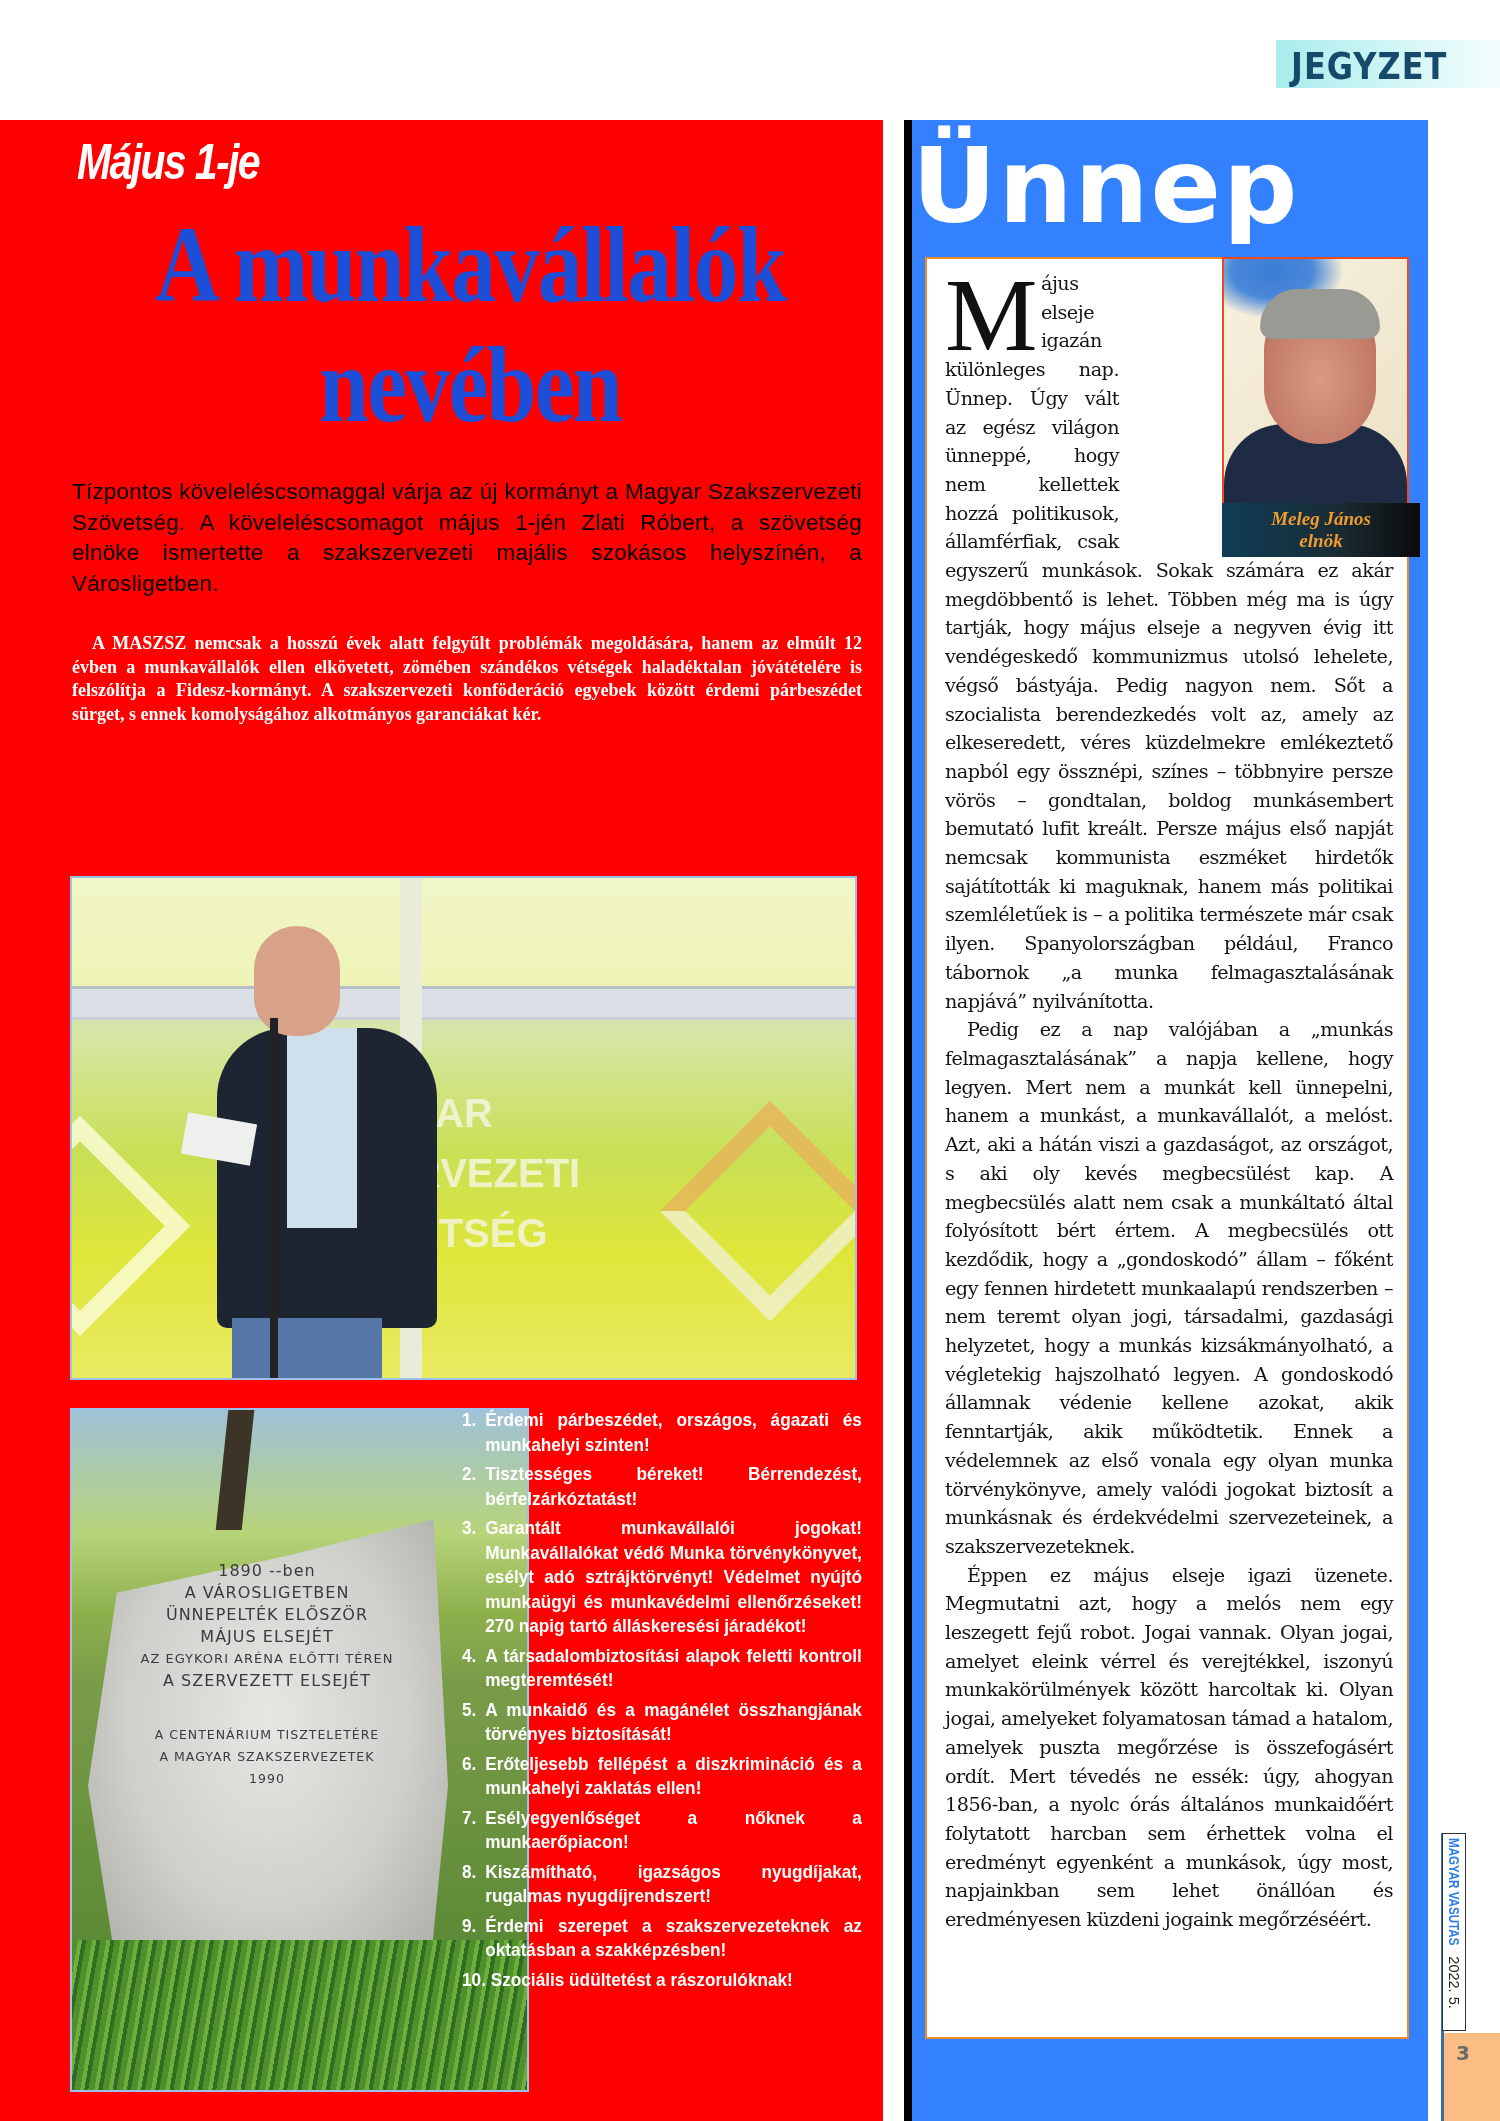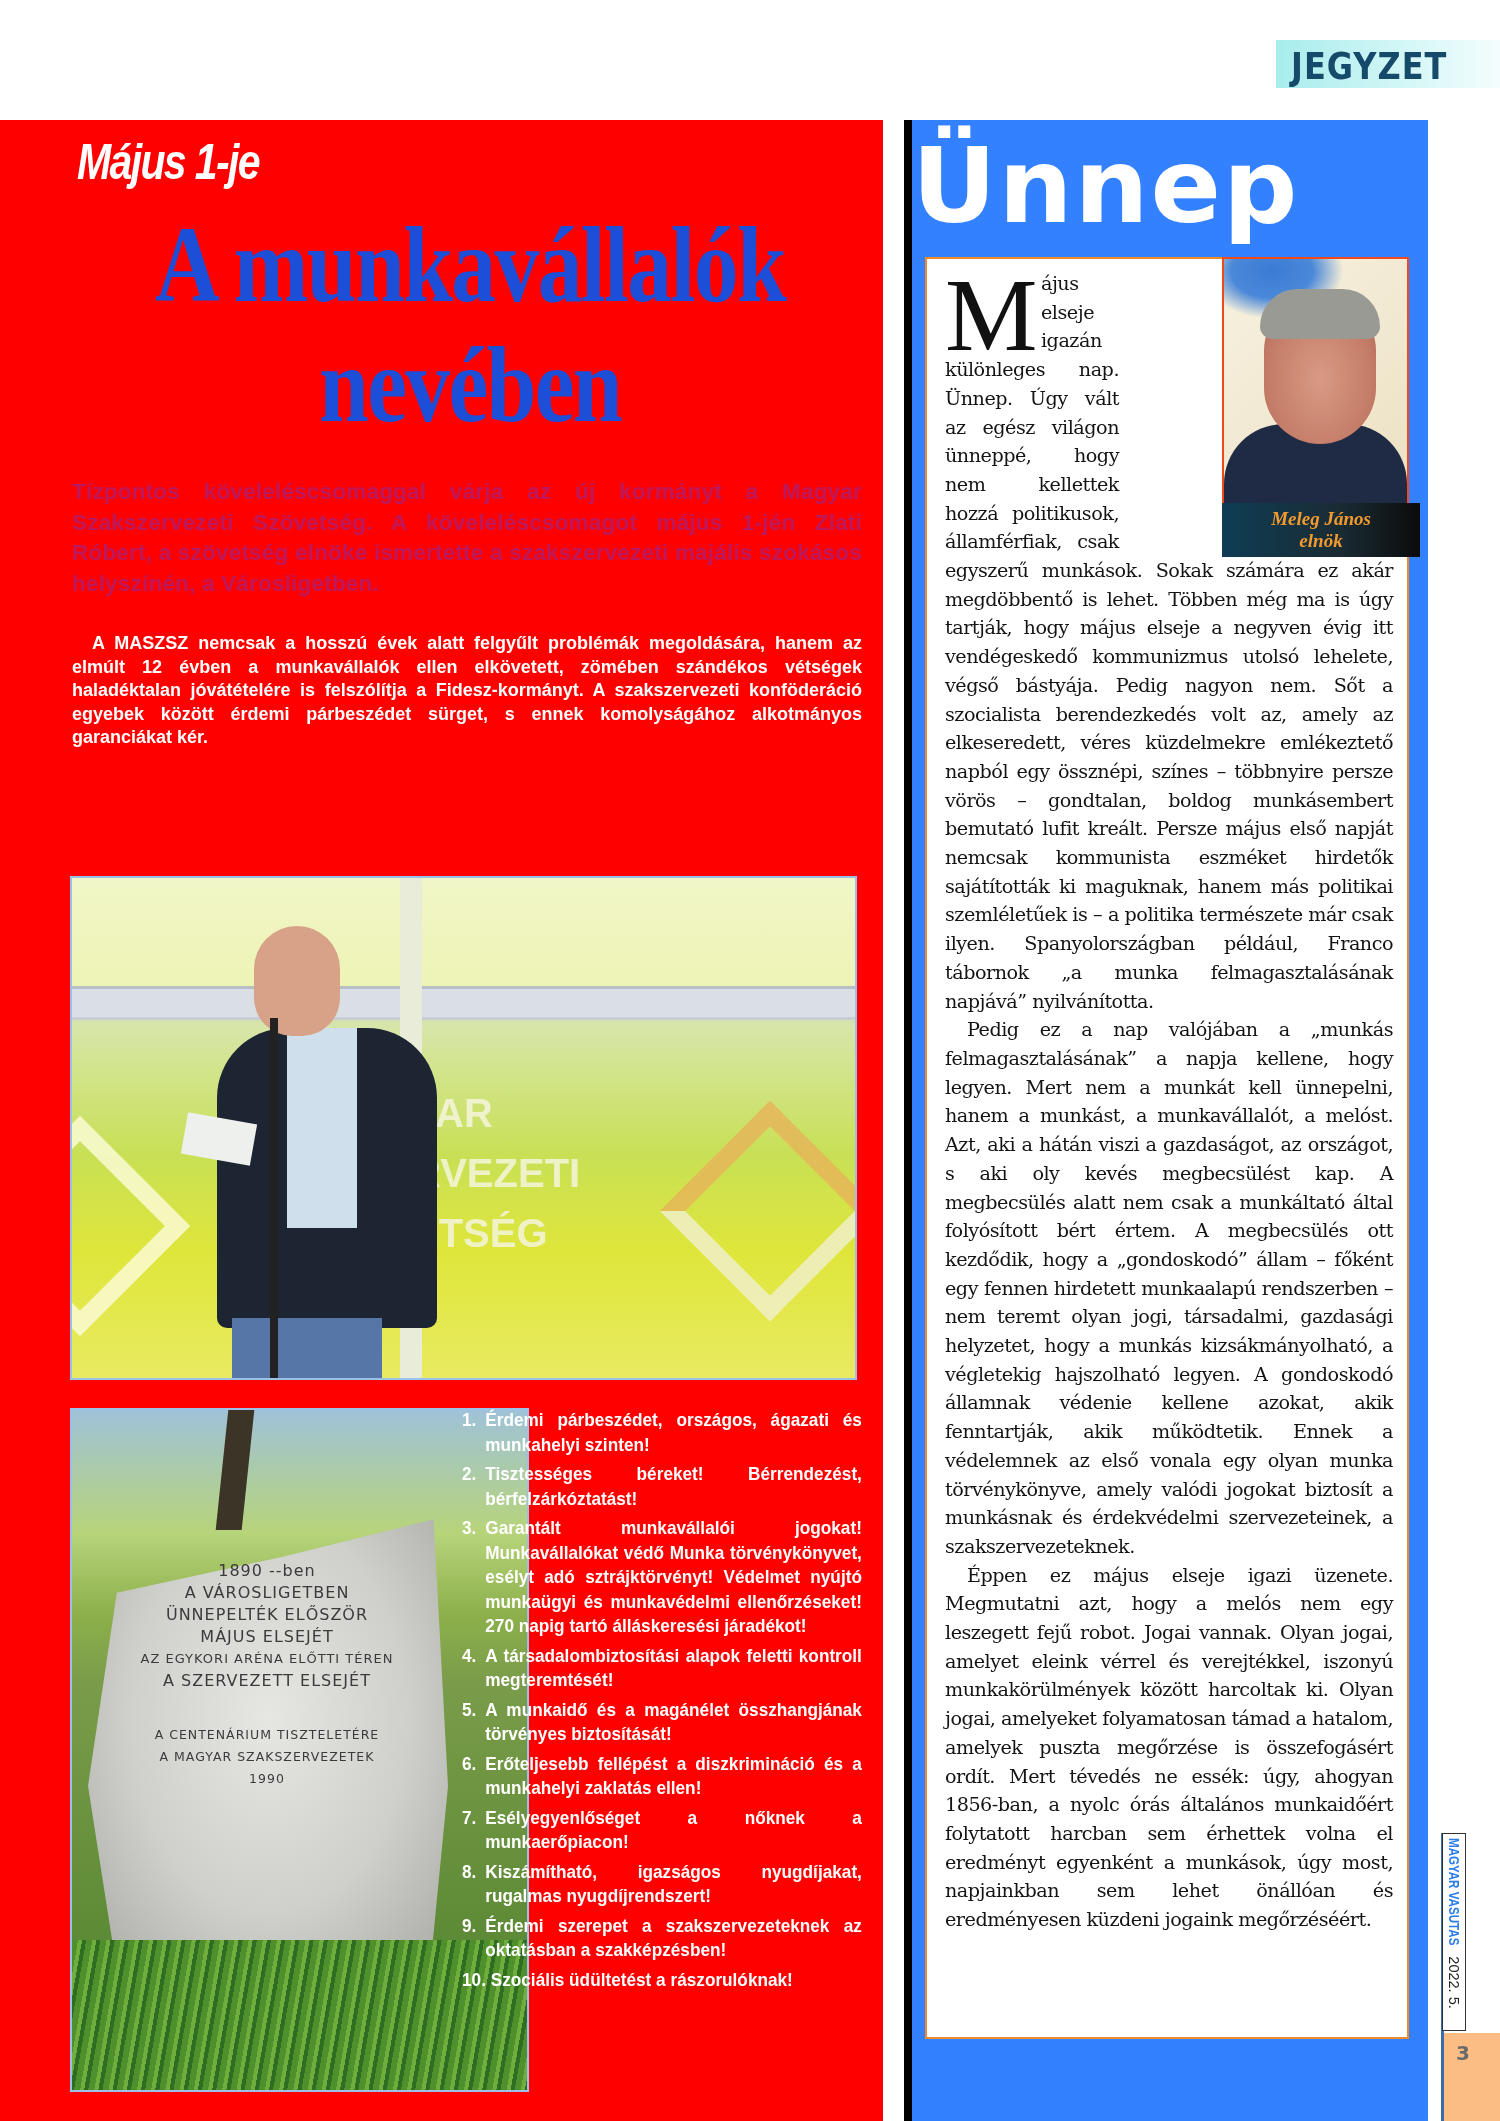--- a/index.html
+++ b/index.html
@@ -31,27 +31,27 @@
   }
   .headline {
     position: absolute; left: 60px; top: 205px; width: 820px; text-align: center;
     font-family: "Liberation Serif", serif; font-weight: bold; color: #1d4ed8;
     font-size: 108px; line-height: 120px; letter-spacing: -2px;
   }
   .headline .l1 { display:block; transform: scaleX(0.83); transform-origin: center; white-space: nowrap; }
   .headline .l2 { display:block; transform: scaleX(0.83); transform-origin: center; white-space: nowrap; }
   .lead {
     position: absolute; left: 72px; top: 477px; width: 790px;
-    font-family: "Liberation Sans", sans-serif; font-weight: bold;
-    font-size: 22.5px; line-height: 30.5px; color: #be185d; text-align: justify;
+    font-family: "Liberation Sans", sans-serif; font-weight: normal;
+    font-size: 22.5px; line-height: 30.5px; color: #000000; text-align: justify;
     letter-spacing: 0.2px;
   }
   .body-red {
     position: absolute; left: 72px; top: 632px; width: 790px;
-    font-family: Liberation Sans, sans-serif; font-weight: bold;
+    font-family: Liberation Serif, serif; font-weight: bold;
     font-size: 18px; line-height: 23.5px; color: #ffffff; text-align: justify;
   }
   .body-red p { margin: 0; text-indent: 20px; }
   .photo {
     position: absolute; border: 2px solid #9cc0e8; box-sizing: border-box; overflow: hidden;
   }
   .photo-speaker { left: 70px; top: 876px; width: 787px; height: 504px;
     background:
       linear-gradient(180deg, #f1f6c8 0%, #eef3b5 22%, #c9d7b8 24%, #d7e6a8 30%, #c8e056 55%, #dfe63a 75%, #e9ea62 100%);
   }

